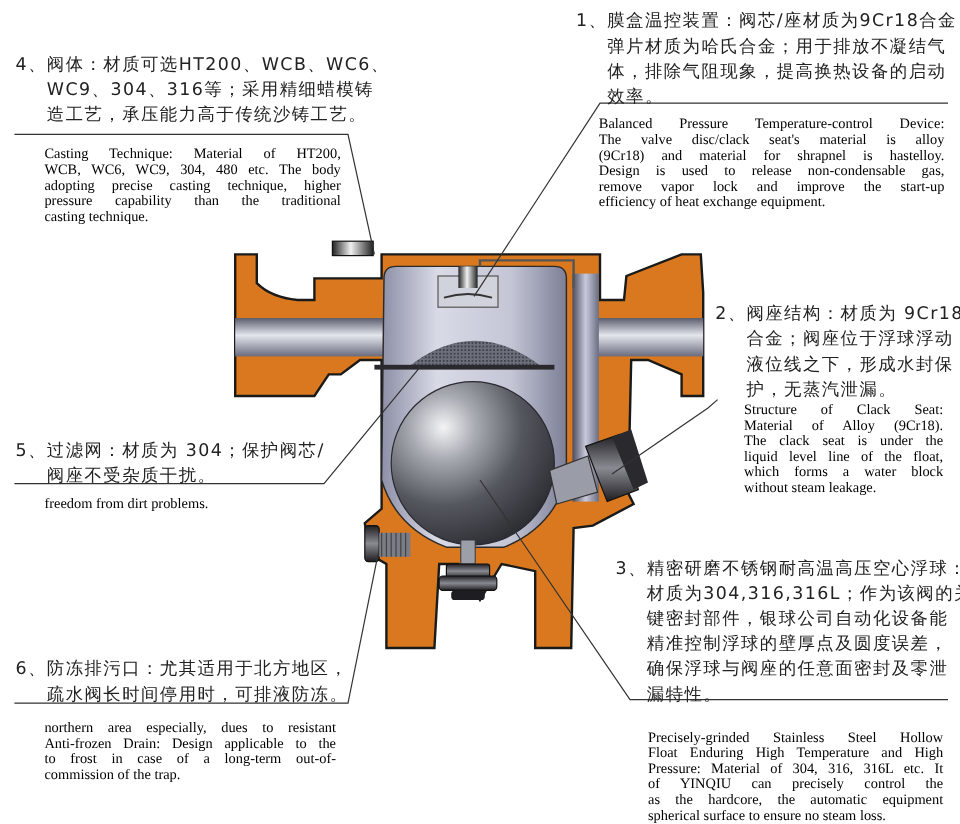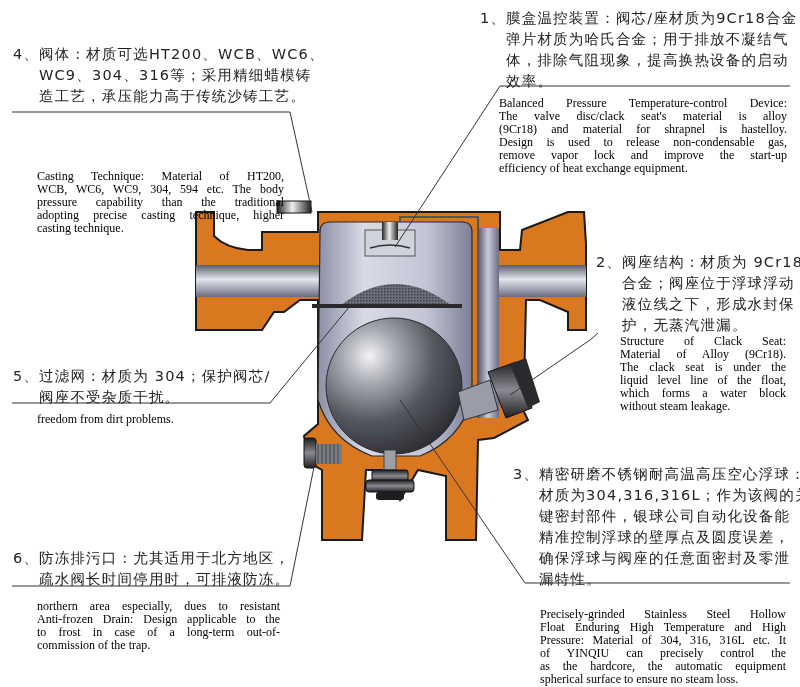--- a/index.html
+++ b/index.html
@@ -119,25 +119,25 @@
 
     <polyline points="12,586 290,586 315,462"></polyline>
   </g>
 </svg>
 
 <div class="cn" style="left:13px; top:44px;">
   <div class="line"><span class="num">4、</span><span>阀体：材质可选HT200、WCB、WC6、</span></div>
   <div class="line indent">WC9、304、316等；采用精细蜡模铸</div>
   <div class="line indent">造工艺，承压能力高于传统沙铸工艺。</div>
 </div>
-<div class="en" style="left:37px; top:122px; width:247px;margin-top:48px;">
+<div class="en" style="left:37px; top:122px; width:247px;">
   <span class="line">Casting Technique: Material of HT200,</span>
-  <span class="line">WCB, WC6, WC9, 304, 594 etc. The body</span>
+  <span class="line">WCB, WC6, WC9, 304, 480 etc. The body</span>
+  <span class="line">adopting precise casting technique, higher</span>
   <span class="line">pressure capability than the traditional</span>
-  <span class="line">adopting precise casting technique, higher</span>
   <span class="line last">casting technique.</span>
 </div>
 
 <div class="cn" style="left:480px; top:8px;">
   <div class="line"><span class="num">1、</span><span>膜盒温控装置：阀芯/座材质为9Cr18合金，</span></div>
   <div class="line indent">弹片材质为哈氏合金；用于排放不凝结气</div>
   <div class="line indent">体，排除气阻现象，提高换热设备的启动</div>
   <div class="line indent">效率。</div>
 </div>
 <div class="en" style="left:499px; top:97px; width:288px;">

